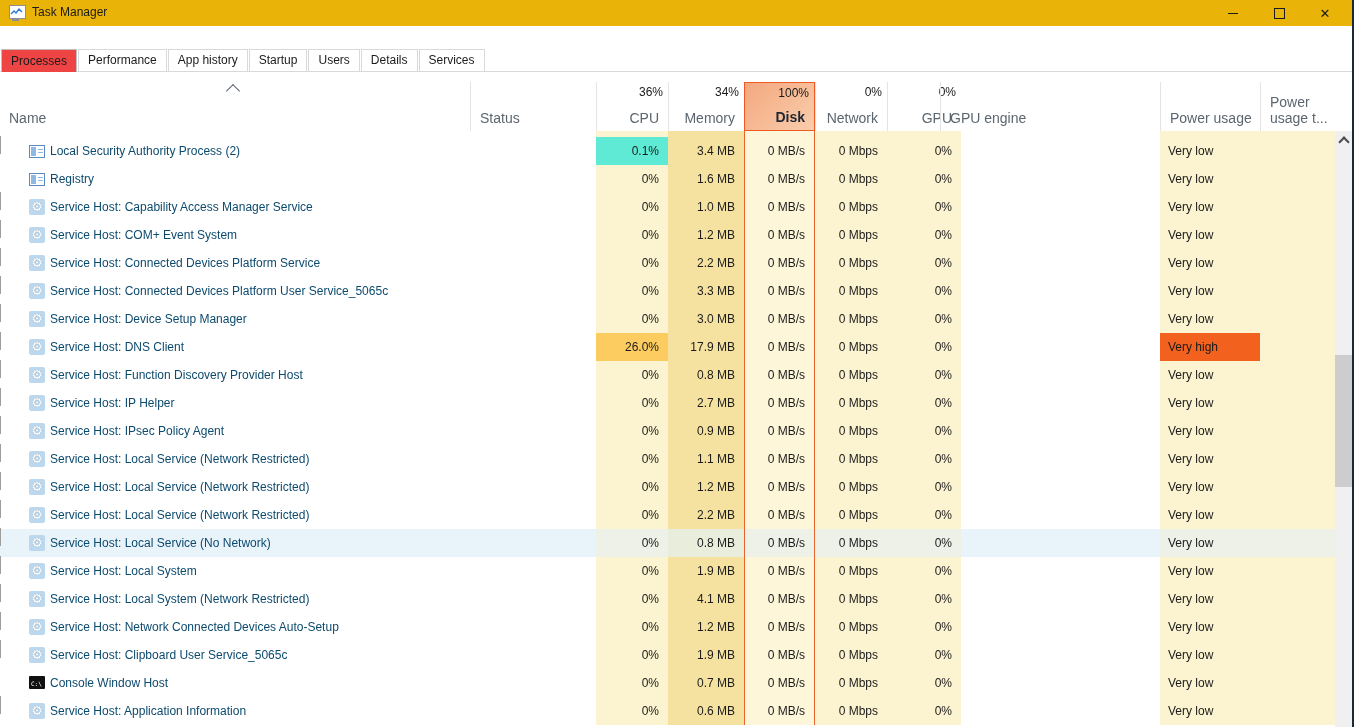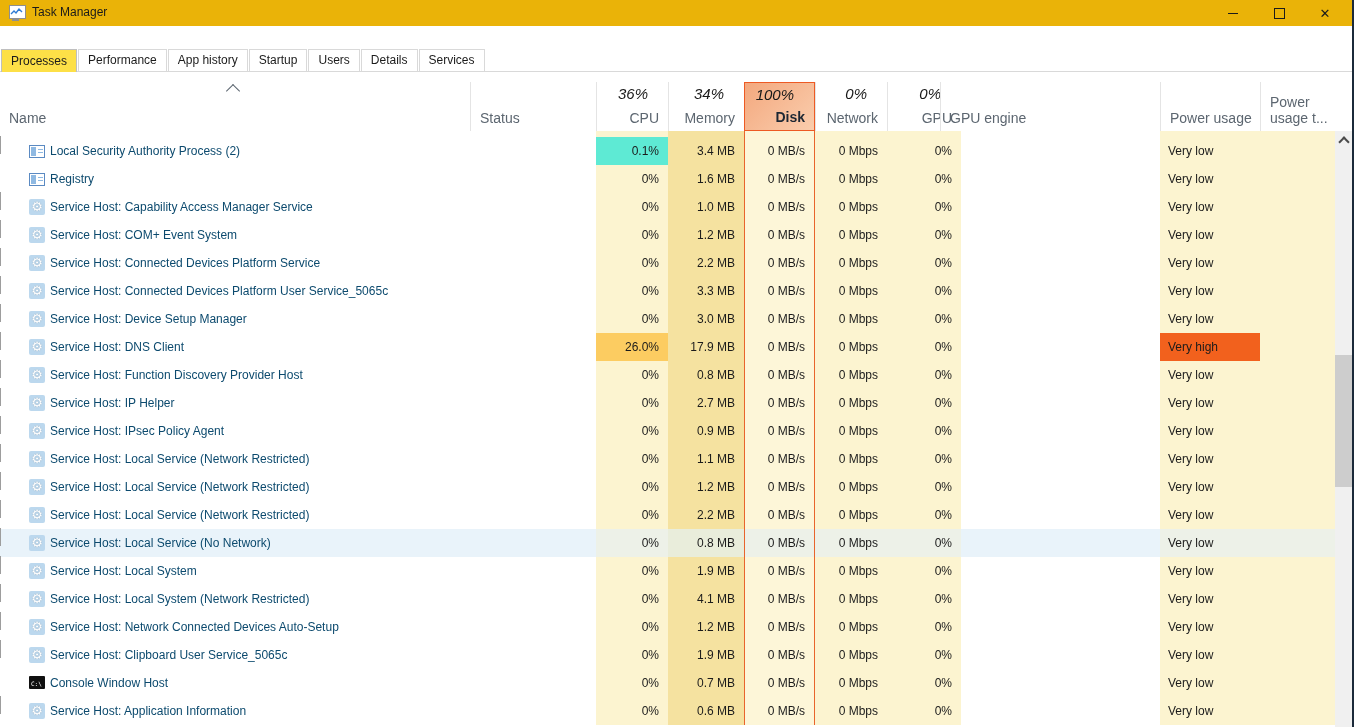--- a/index.html
+++ b/index.html
@@ -18,25 +18,25 @@
   .win-btn{width:46px;height:26px;display:flex;align-items:center;justify-content:center;font-size:12px;color:#1b1b1b;cursor:default;}
   .win-btn.min span{display:block;width:10px;height:1px;background:#1b1b1b;}
   .win-btn.max span{display:block;width:9px;height:9px;border:1px solid #1b1b1b;}
   .win-btn.close{font-size:13px;}
   
   .menubar{position:absolute;left:0;top:27px;right:0;height:21px;display:flex;align-items:center;padding-left:0;}
   .menu-item{font-size:12px;padding:2px 10px;color:#1b1b1b;}
   
   .tabstrip{position:absolute;left:0;top:49px;right:0;height:23px;border-bottom:1px solid #d9d9d9;display:flex;align-items:flex-end;padding-left:1px;box-sizing:border-box;}
   .tab{font-size:12px;padding:3px 9px 4px 9px;border:1px solid #d9d9d9;border-bottom:none;background:#fff;margin-right:1px;position:relative;color:#1b1b1b;}
-  .tab.active{border-color:#bfbfbf;padding-top:4px;margin-bottom:-1px;background:#fde047;z-index:2;}
+  .tab.active{border-color:#bfbfbf;padding-top:4px;margin-bottom:-1px;background:#ef4444;z-index:2;}
   
   .thead{position:absolute;left:0;top:82px;width:1352px;height:49px;border-bottom:1px solid #eeeeee;background:#fff;}
   .hc{position:absolute;top:0;height:49px;box-sizing:border-box;border-left:1px solid #e4e4e4;}
-  .hc .pct{position:absolute;top:3px;right:20px;font-size:15px;color:#191919;font-style:italic;}
+  .hc .pct{position:absolute;top:3px;right:5px;font-size:12px;color:#191919;}
   .hc .lbl{position:absolute;bottom:5px;right:9px;font-size:14px;color:#5c6670;}
   .hc .lbl.left{right:auto;left:9px;}
   .hc-name{left:0;width:470px;border-left:none;}
   .hc-status{left:470px;width:126px;}
   .hc-cpu{left:596px;width:72px;}
   .hc-mem{left:668px;width:76px;}
   .hc-disk{left:744px;width:71px;background:linear-gradient(135deg,#F3A87E 0%,#FACDAD 100%);border:1px solid #ED5A24;}
   .hc-disk .lbl{color:#1c2733;font-weight:bold;}
   .hc-net{left:815px;width:72px;}
   .hc-gpu{left:887px;width:74px;}

